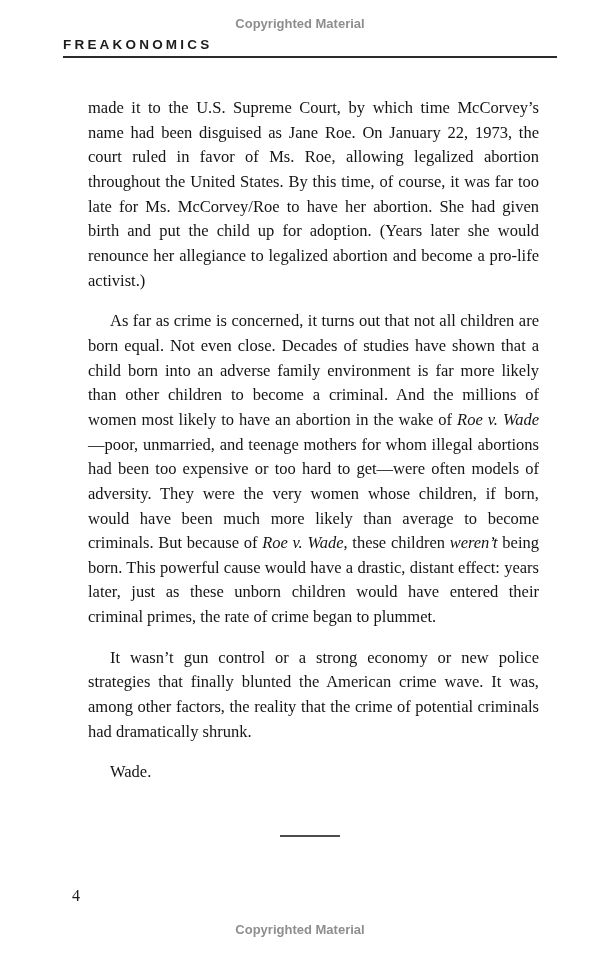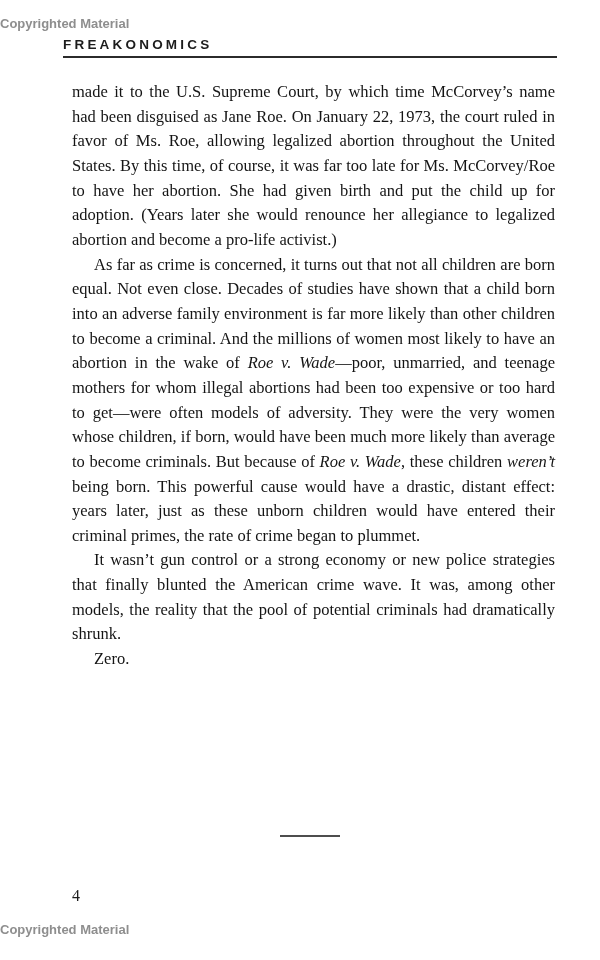--- a/index.html
+++ b/index.html
@@ -8,21 +8,21 @@
     width: 600px;
     height: 960px;
     background: #ffffff;
     font-family: "Liberation Serif", serif;
     overflow: hidden;
   }
   .notice {
     position: absolute;
     left: 0;
     width: 600px;
-    text-align: left;
+    text-align: center;
     font-family: "Liberation Sans", sans-serif;
     font-weight: bold;
     font-size: 13px;
     color: #8e8e8e;
   }
   .notice-top { top: 16px; }
   .notice-bottom { top: 922px; }
   .running-header {
     position: absolute;
     left: 63px;
@@ -45,21 +45,21 @@
   .body-text {
     position: absolute;
     left: 72px;
     top: 80px;
     width: 483px;
     font-size: 16.5px;
     line-height: 24.65px;
     color: #141414;
     text-align: justify;
   }
-  .body-text p { margin: 0; padding: 0; }
+  .body-text p { margin: 16px; padding: 0; }
   .body-text p.indent { text-indent: 22px; }
   .body-text em { font-style: italic; }
   .section-divider {
     position: absolute;
     left: 280px;
     top: 835px;
     width: 60px;
     height: 2px;
     background: #4d4d4d;
   }
@@ -78,22 +78,22 @@
 
   <div class="notice notice-top">Copyrighted Material</div>
 
   <div class="running-header">FREAKONOMICS</div>
 
   <div class="header-rule"></div>
 
   <div class="body-text">
       <p><span>made it to the U.S. Supreme Court, by which time McCorvey’s name had been disguised as Jane Roe. On January 22, 1973, the court ruled in favor of Ms. Roe, allowing legalized abortion throughout the United States. By this time, of course, it was far too late for Ms. McCorvey/Roe to have her abortion. She had given birth and put the child up for adoption. (Years later she would renounce her allegiance to legalized abortion and become a pro-life activist.)</span></p>
       <p class="indent"><span>As far as crime is concerned, it turns out that not all children are born equal. Not even close. Decades of studies have shown that a child born into an adverse family environment is far more likely than other children to become a criminal. And the millions of women most likely to have an abortion in the wake of </span><em>Roe v. Wade</em><span>—poor, unmarried, and teenage mothers for whom illegal abortions had been too expensive or too hard to get—were often models of adversity. They were the very women whose children, if born, would have been much more likely than average to become criminals. But because of </span><em>Roe v. Wade</em><span>, these children </span><em>weren’t</em><span> being born. This powerful cause would have a drastic, distant effect: years later, just as these unborn children would have entered their criminal primes, the rate of crime began to plummet.</span></p>
-      <p class="indent"><span>It wasn’t gun control or a strong economy or new police strategies that finally blunted the American crime wave. It was, among other models, the reality that the pool of potential criminals had dramatically shrunk.</span></p>
-      <p class="indent"><span>Zero.</span></p>
+      <p class="indent"><span>It wasn’t gun control or a strong economy or new police strategies that finally blunted the American crime wave. It was, among other factors, the reality that the crime of potential criminals had dramatically shrunk.</span></p>
+      <p class="indent"><span>Wade.</span></p>
     </div>
 
   <div class="section-divider"></div>
 
   <div class="page-number">4</div>
 
   <div class="notice notice-bottom">Copyrighted Material</div>
 
 </div>
 

